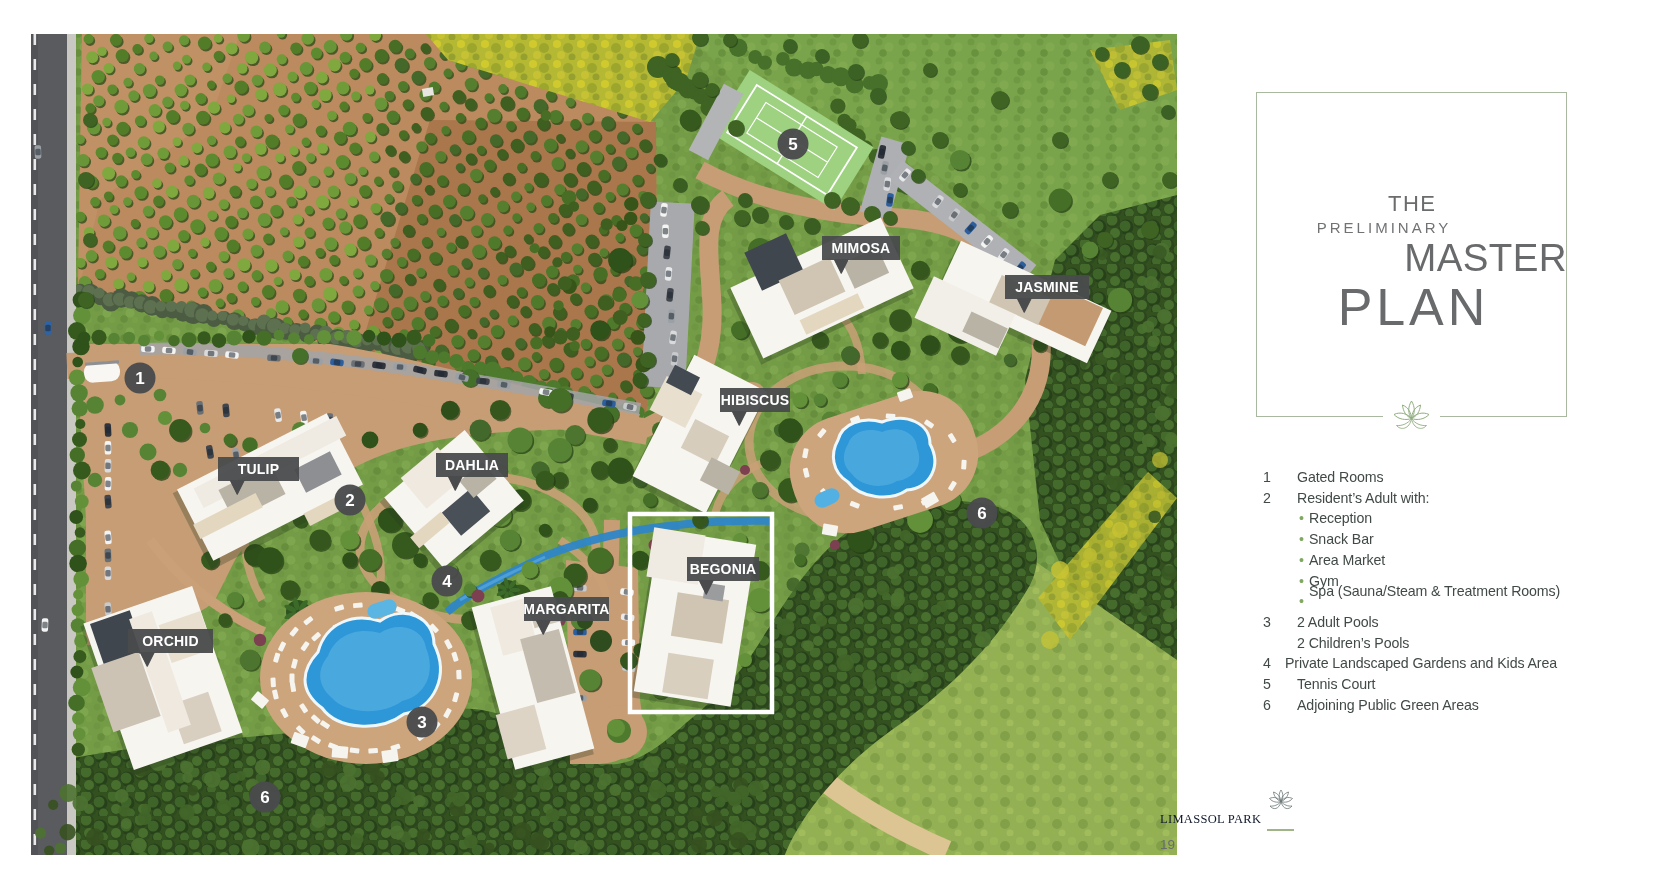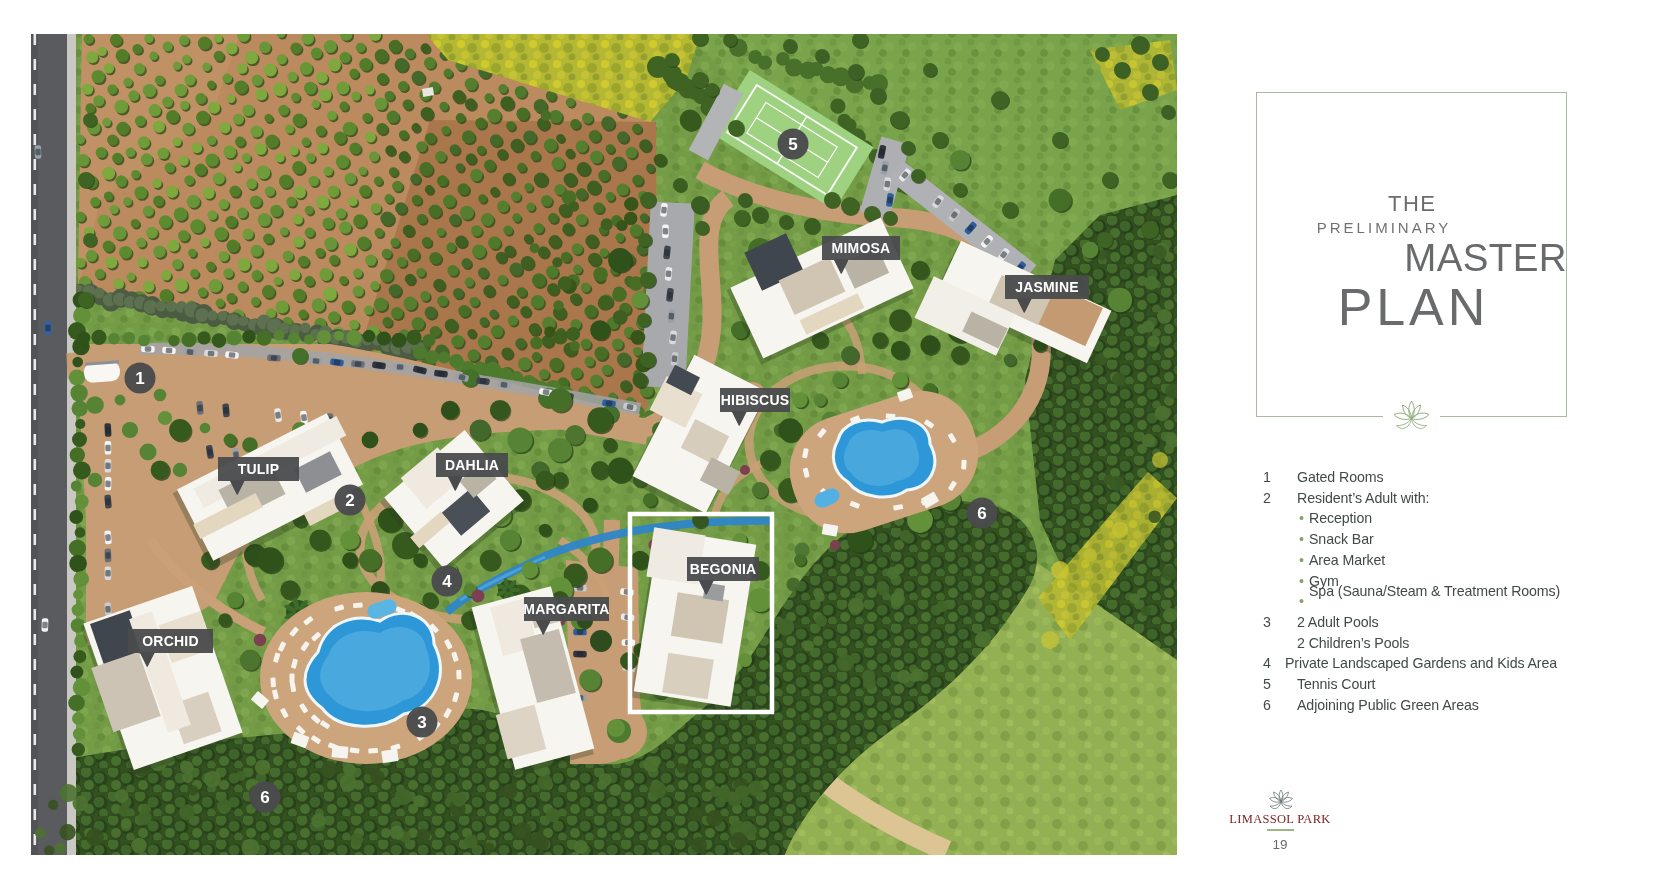--- a/index.html
+++ b/index.html
@@ -2371,16 +2371,16 @@
 <path d="M14 1 C11.5 5 11.5 9 14 12.5 C16.5 9 16.5 5 14 1 Z"></path>
 <path d="M14 12.5 C10 11 7 7.5 6.5 3 C11 4.5 13.5 8 14 12.5 Z"></path>
 <path d="M14 12.5 C18 11 21 7.5 21.5 3 C17 4.5 14.5 8 14 12.5 Z"></path>
 <path d="M14 12.5 C10 14 5.5 13 2.5 9.5 C6.5 7.5 11.5 8.5 14 12.5 Z"></path>
 <path d="M14 12.5 C18 14 22.5 13 25.5 9.5 C21.5 7.5 16.5 8.5 14 12.5 Z"></path>
 <path d="M14 12.5 C11 16 7 17.5 3 17 C6 21 12 21 14 12.5 Z"></path>
 <path d="M14 12.5 C17 16 21 17.5 25 17 C22 21 16 21 14 12.5 Z"></path>
 </g>
   </svg>
 
-<div class="abs" style="left:1160px;top:812px;width:240px;text-align:center;font-family:'Liberation Serif',serif;font-size:12.5px;letter-spacing:0.3px;color:#7f1d1d">LIMASSOL PARK</div>
+<div class="abs" style="left:1160px;top:812px;width:240px;font-family:'Liberation Serif',serif;font-size:12.5px;letter-spacing:0.3px;color:#0f172a">LIMASSOL PARK</div>
 
 <div class="abs" style="left:1267px;top:829px;width:27px;height:2px;background:#9fb487"></div>
 
-<div class="abs" style="left:1160px;top:837px;width:240px;text-align:center;font-size:13.5px;font-weight:normal;color:#6a6b6d">19</div>
+<div class="abs" style="left:1160px;top:837px;width:240px;text-align:left;font-size:13.5px;font-weight:normal;color:#6a6b6d">19</div>
 </body></html>

